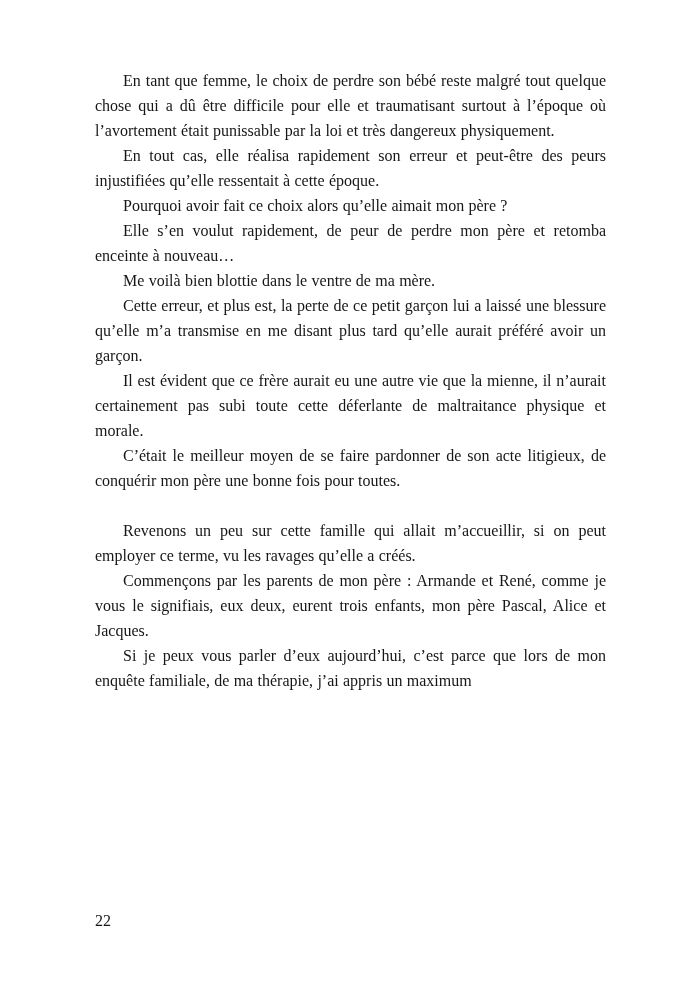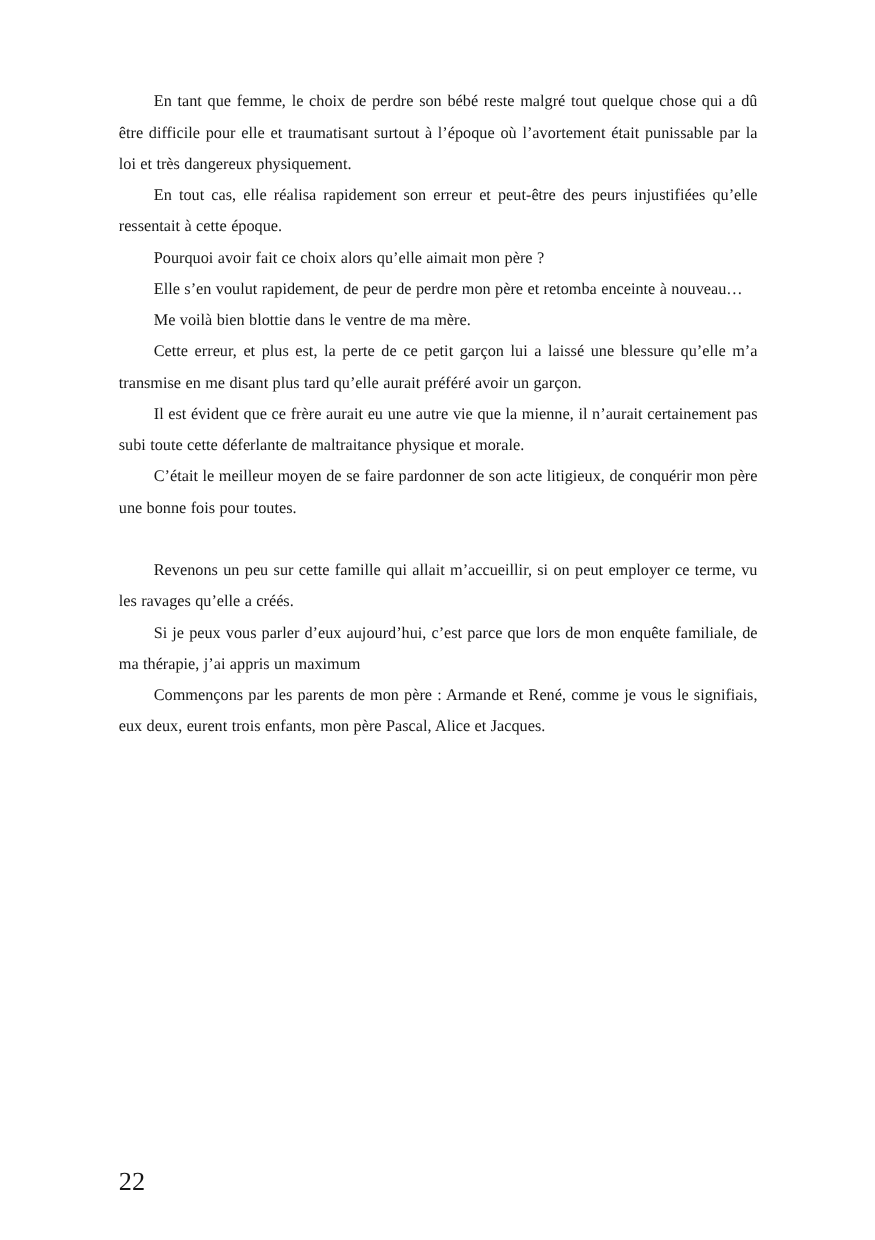--- a/index.html
+++ b/index.html
@@ -14,52 +14,52 @@
     background: #ffffff;
     color: #161616;
     font-family: "Liberation Serif", "DejaVu Serif", serif;
     overflow: hidden;
   }
   .text-block {
     position: absolute;
     left: 95px;
     top: 68px;
     width: 511px;
-    font-size: 13px;
+    font-size: 16px;
     line-height: 25px;
     text-align: justify;
   }
   .para {
     margin: 0;
     text-indent: 28px;
     word-spacing: 0.02em;
   }
   .para.gap-before {
     margin-top: 25px;
   }
   .page-number {
     position: absolute;
     left: 95px;
-    top: 933px;
-    font-size: 21px;
+    top: 908px;
+    font-size: 16px;
     line-height: 25px;
     color: #161616;
   }
 </style>
 </head>
 <body>
 
 <div class="page">
   <div class="text-block">
     <p class="para">En tant que femme, le choix de perdre son bébé reste malgré tout quelque chose qui a dû être difficile pour elle et traumatisant surtout à l’époque où l’avortement était punissable par la loi et très dangereux physiquement.</p>
     <p class="para">En tout cas, elle réalisa rapidement son erreur et peut-être des peurs injustifiées qu’elle ressentait à cette époque.</p>
     <p class="para">Pourquoi avoir fait ce choix alors qu’elle aimait mon père&nbsp;?</p>
     <p class="para">Elle s’en voulut rapidement, de peur de perdre mon père et retomba enceinte à nouveau…</p>
     <p class="para">Me voilà bien blottie dans le ventre de ma mère.</p>
     <p class="para">Cette erreur, et plus est, la perte de ce petit garçon lui a laissé une blessure qu’elle m’a transmise en me disant plus tard qu’elle aurait préféré avoir un garçon.</p>
     <p class="para">Il est évident que ce frère aurait eu une autre vie que la mienne, il n’aurait certainement pas subi toute cette déferlante de maltraitance physique et morale.</p>
     <p class="para">C’était le meilleur moyen de se faire pardonner de son acte litigieux, de conquérir mon père une bonne fois pour toutes.</p>
     <p class="para gap-before">Revenons un peu sur cette famille qui allait m’accueillir, si on peut employer ce terme, vu les ravages qu’elle a créés.</p>
+    <p class="para">Commençons par les parents de mon père&nbsp;: Armande et René, comme je vous le signifiais, eux deux, eurent trois enfants, mon père Pascal, Alice et Jacques.</p>
     <p class="para">Si je peux vous parler d’eux aujourd’hui, c’est parce que lors de mon enquête familiale, de ma thérapie, j’ai appris un maximum</p>
-    <p class="para">Commençons par les parents de mon père&nbsp;: Armande et René, comme je vous le signifiais, eux deux, eurent trois enfants, mon père Pascal, Alice et Jacques.</p>
   </div>
   <div class="page-number">22</div>
 </div>
 
 </body></html>

